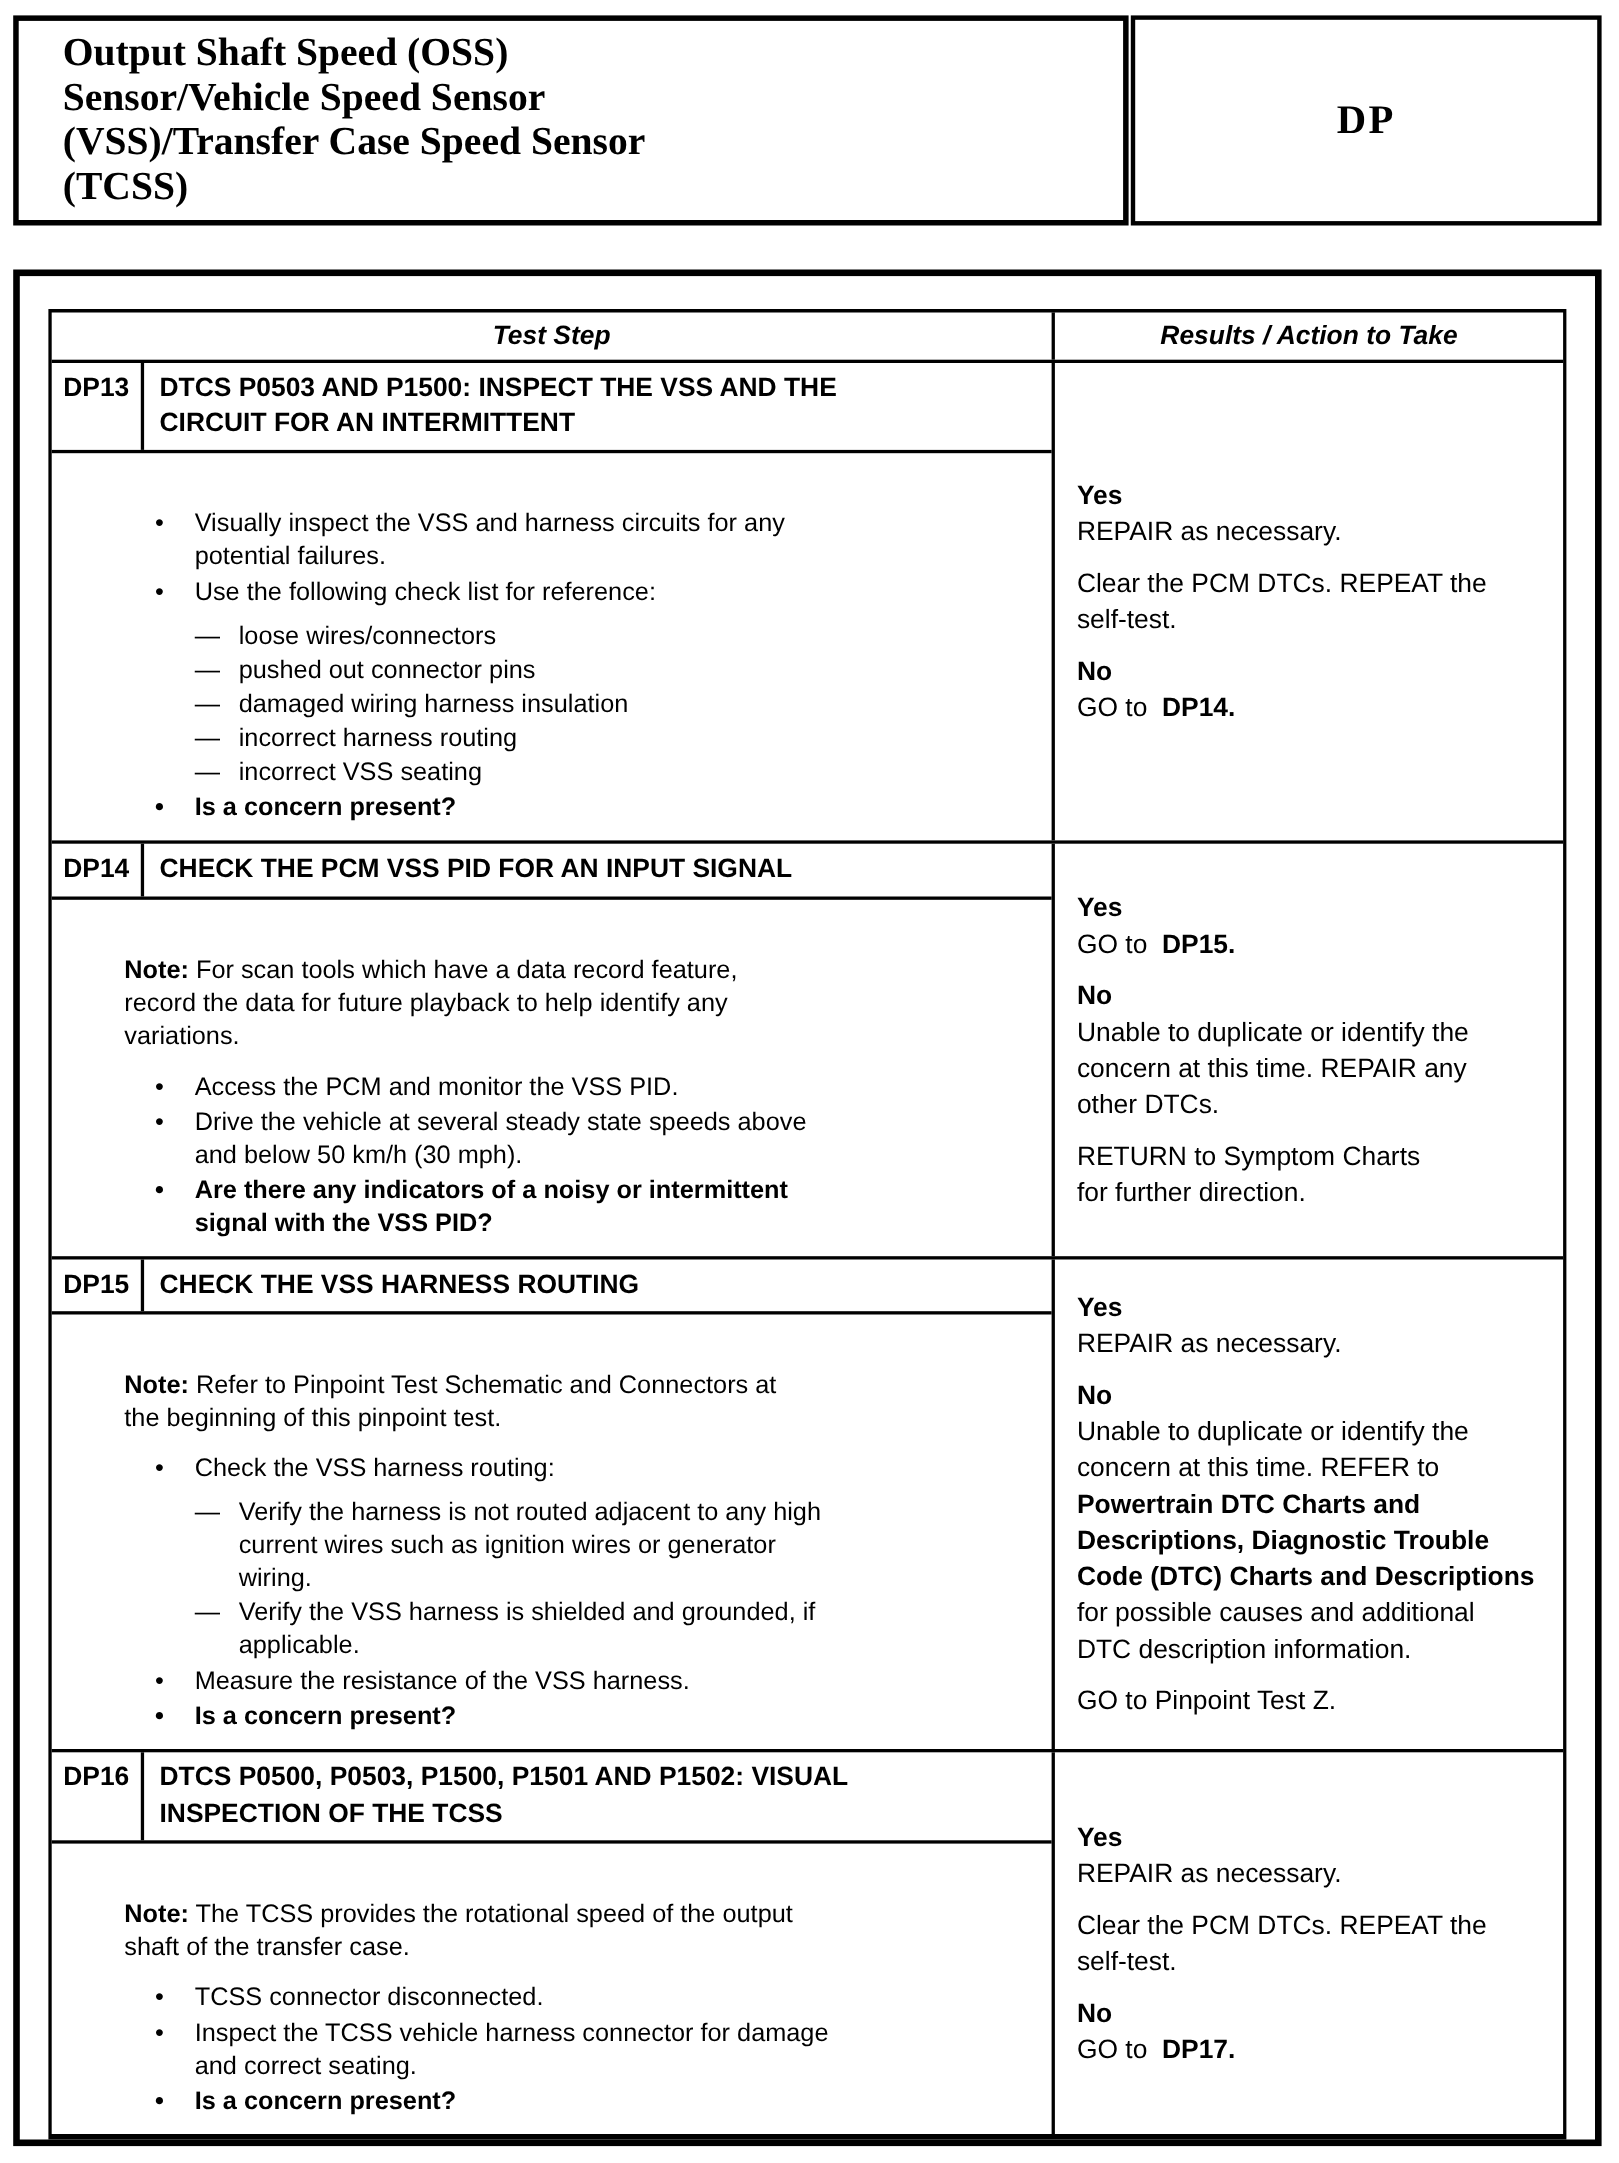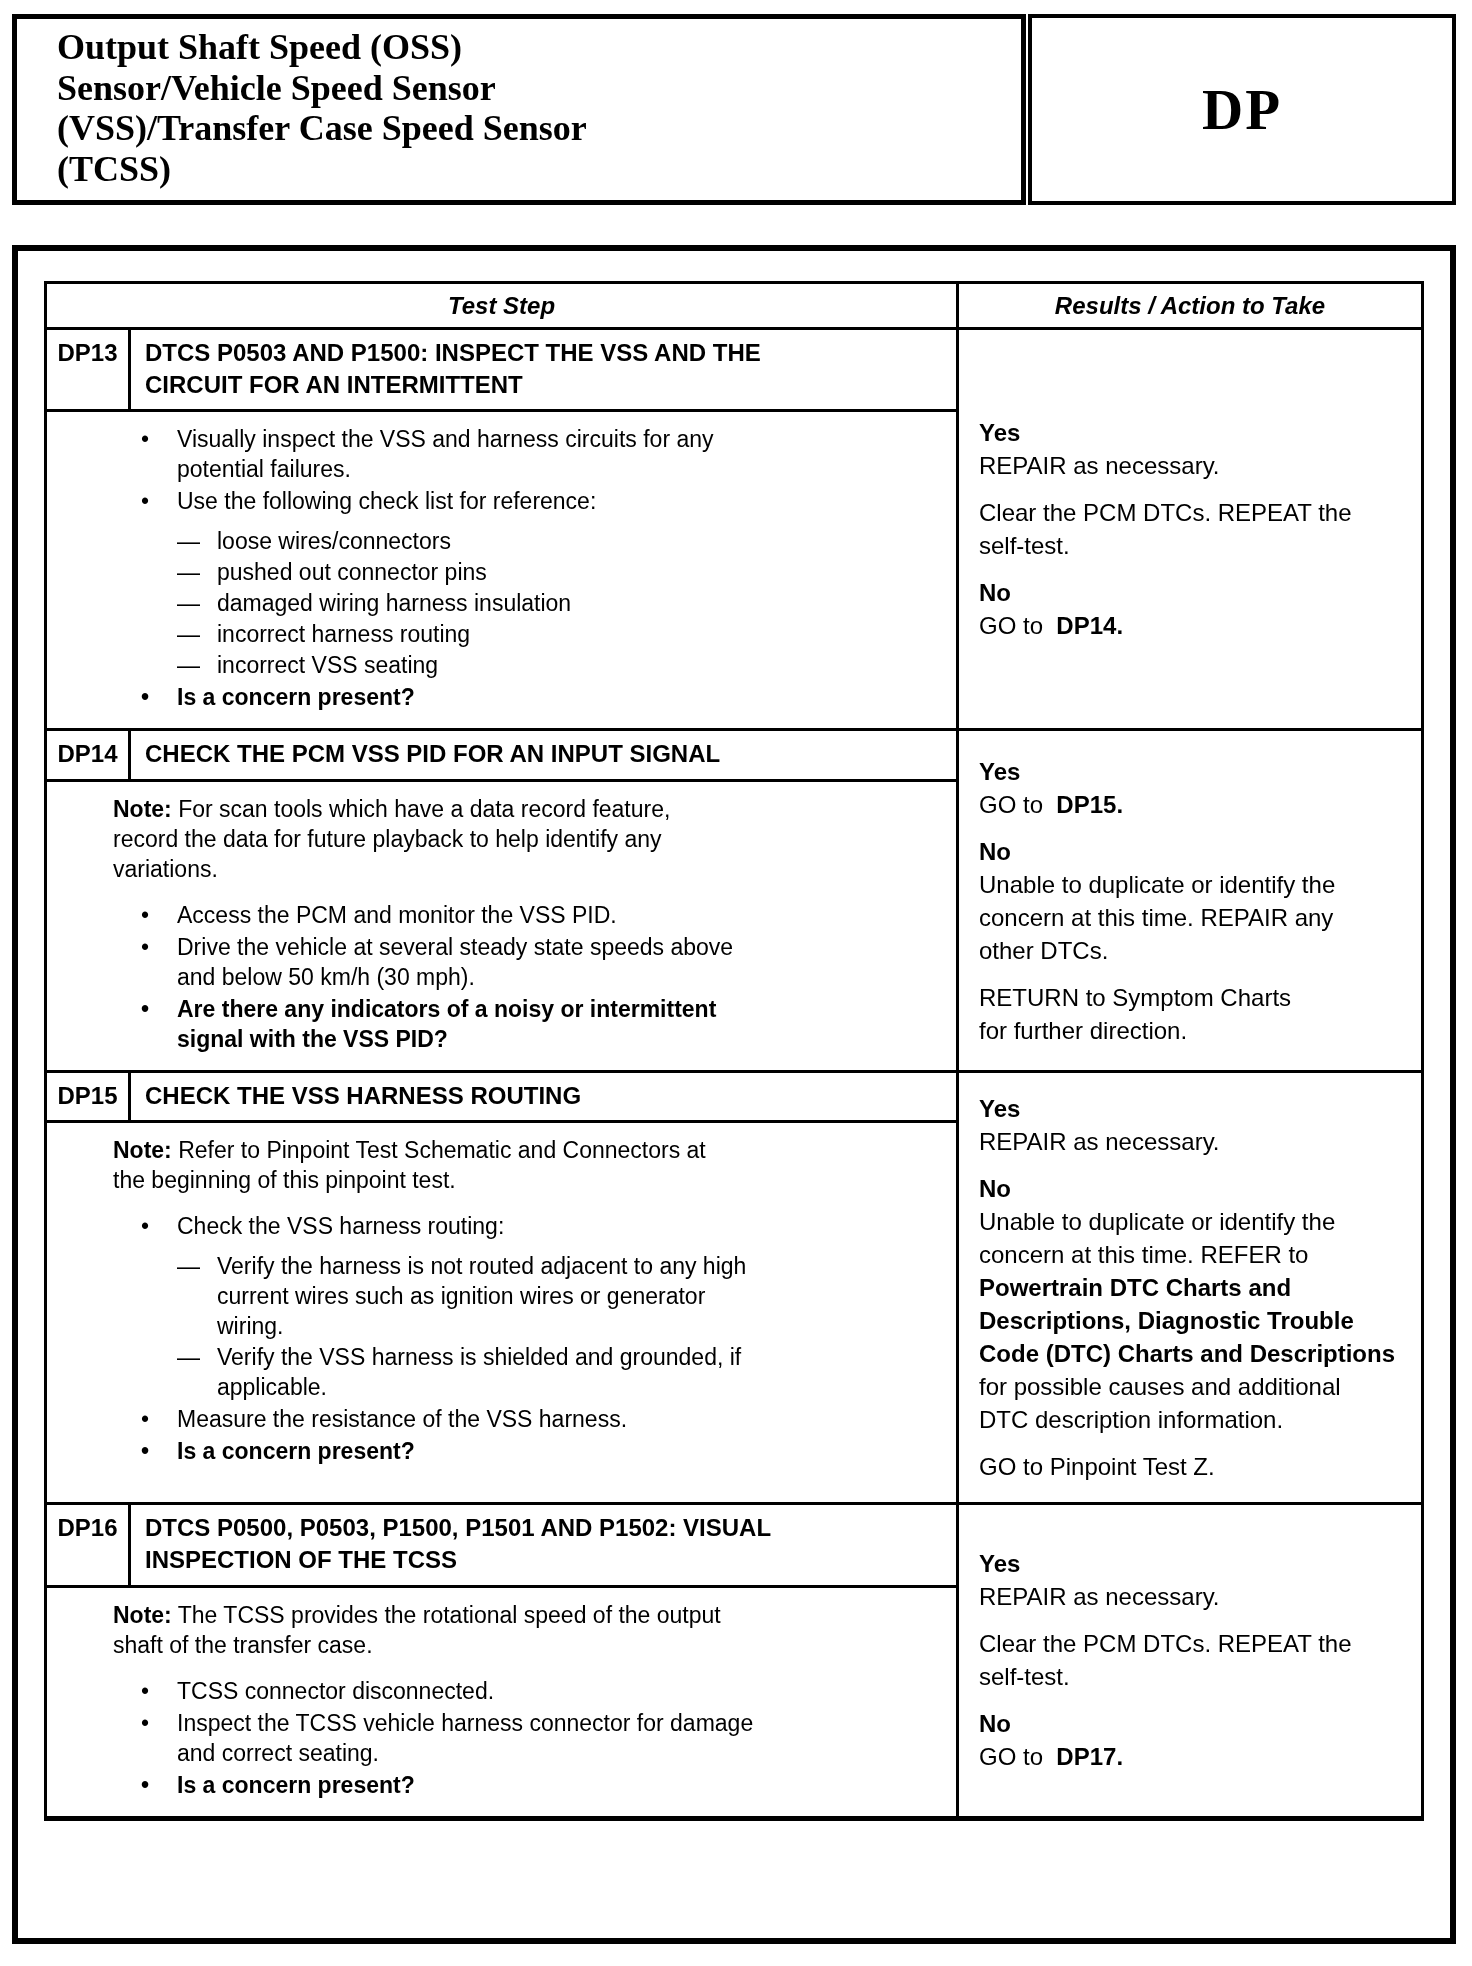--- a/index.html
+++ b/index.html
@@ -21,42 +21,42 @@
   .title-text{
     font-family:"Liberation Serif", serif;
     font-weight:700;font-size:36px;line-height:1.13;
     white-space:pre-line;
   }
   .dp-box{
     flex:1;box-sizing:border-box;margin-left:2px;
     border:4px solid #000;
     display:flex;align-items:center;justify-content:center;
     font-family:"Liberation Serif", serif;
-    font-weight:700;font-size:57px;letter-spacing:2px;
+    font-weight:700;font-size:37px;letter-spacing:2px;
   }
 
   
   .outer-box{
     margin-top:40px;
     border:6px solid #000;
     min-height:1699px;box-sizing:border-box;
   }
 
   
   .inner-table{
     margin:30px 26px 0 26px;
     border:3px solid #000;border-bottom-width:5px;
     font-size:23px;
   }
   .thead{display:flex;font-weight:700;font-size:24px;font-style:italic;}
   .thead-left{width:912px;box-sizing:border-box;border-right:3px solid #000;text-align:center;padding:8px 0 7px;}
   .thead-right{flex:1;text-align:center;padding:8px 0 7px;}
 
   .step{display:flex;border-top:3px solid #000;}
-  .step-left{width:912px;box-sizing:border-box;border-right:3px solid #000;display:flex;flex-direction:column;}
+  .step-left{width:912px;box-sizing:border-box;border-right:3px solid #000;display:flex;flex-direction:column;gap:36px;}
   .step-header{display:flex;border-bottom:3px solid #000;font-weight:700;font-size:24px;line-height:1.35;}
   .step-id{width:84px;box-sizing:border-box;border-right:3px solid #000;text-align:center;padding:7px 0 6px;}
   .step-title{flex:1;padding:7px 12px 8px 14px;white-space:pre-line;}
   .step-body{flex:1;padding:10px 18px 14px 66px;line-height:30px;}
 
   .item{white-space:pre-line;}
   .item.note,.item.para{margin:2px 0 16px 0;}
   .item.bullet{display:flex;margin:2px 0 2px 28px;}
   .item.dash{display:flex;margin:1px 0 1px 64px;}
   .item.bullet + .item.dash{margin-top:10px;}

